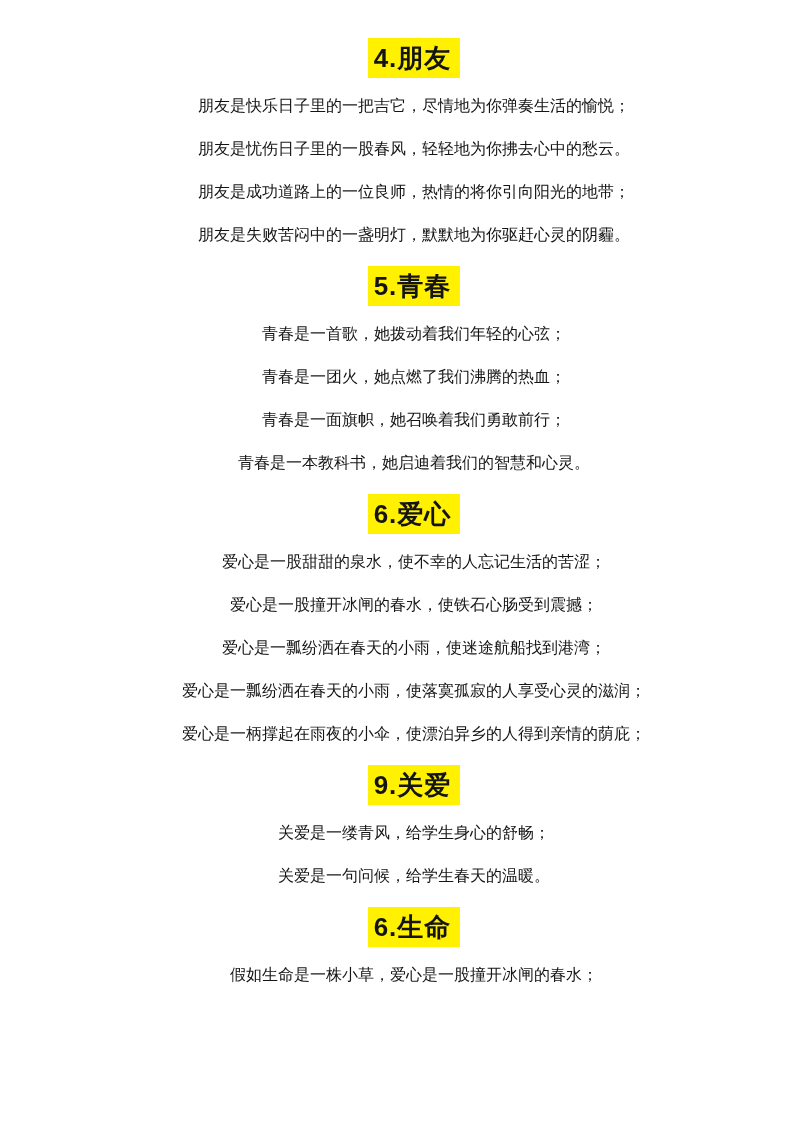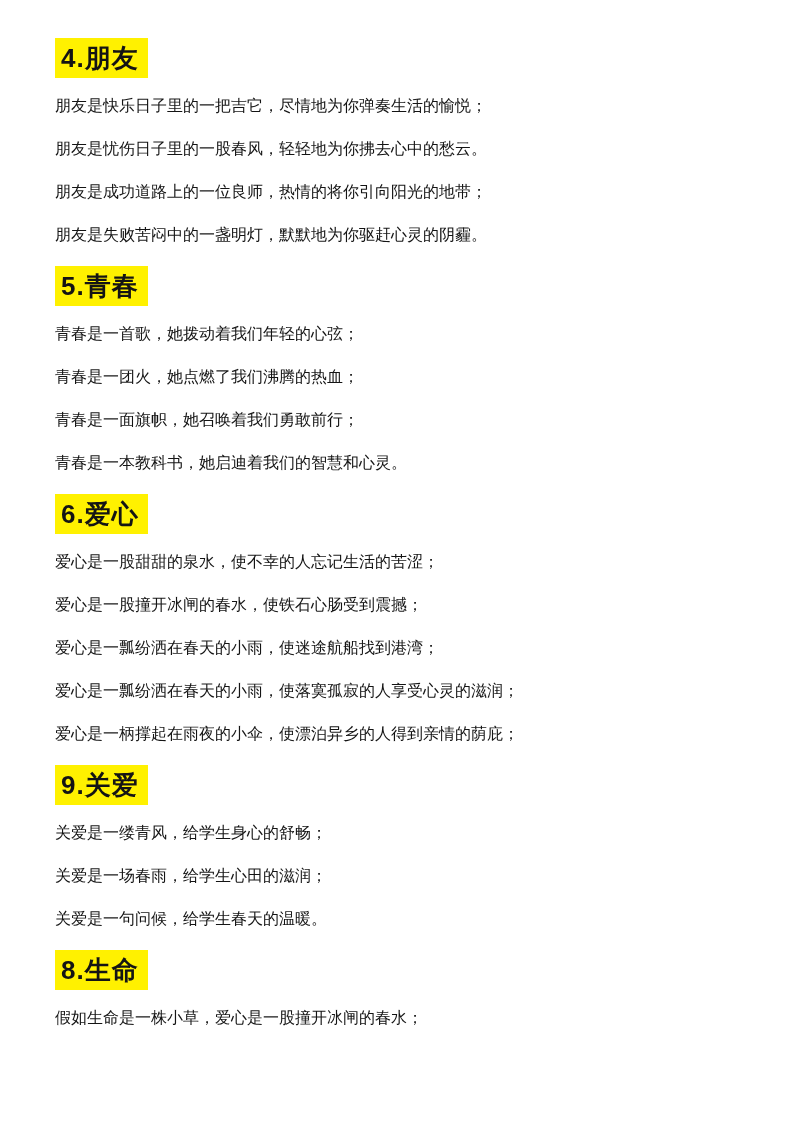--- a/index.html
+++ b/index.html
@@ -14,20 +14,21 @@
     -webkit-font-smoothing:antialiased;
   }
   .page{
     width:793px;
     height:1122px;
     background:var(--bg);
     color:var(--fg);
     overflow:hidden;
     padding:38px 20px 0 55px;
     margin:0 auto;
+    text-align:center;
   }
   .sec{
     margin:0 0 10px 0;
   }
   .hl{
     display:inline-block;
     background:var(--hl);
     color:var(--fg);
     font-size:26px;
     line-height:26px;
@@ -71,22 +72,21 @@
     <p class="ln">爱心是一股甜甜的泉水，使不幸的人忘记生活的苦涩；</p>
     <p class="ln">爱心是一股撞开冰闸的春水，使铁石心肠受到震撼；</p>
     <p class="ln">爱心是一瓢纷洒在春天的小雨，使迷途航船找到港湾；</p>
     <p class="ln">爱心是一瓢纷洒在春天的小雨，使落寞孤寂的人享受心灵的滋润；</p>
     <p class="ln">爱心是一柄撑起在雨夜的小伞，使漂泊异乡的人得到亲情的荫庇；</p>
   </section>
 
   <section class="sec">
     <h2 class="hl">9.关爱</h2>
     <p class="ln">关爱是一缕青风，给学生身心的舒畅；</p>
-    <p class="ln">关爱是一场春雨，给学生心田的滋润；</p>
     <p class="ln">关爱是一句问候，给学生春天的温暖。</p>
   </section>
 
   <section class="sec">
-    <h2 class="hl">8.生命</h2>
+    <h2 class="hl">6.生命</h2>
     <p class="ln">假如生命是一株小草，爱心是一股撞开冰闸的春水；</p>
   </section>
 
 </div>
 
 </body></html>

